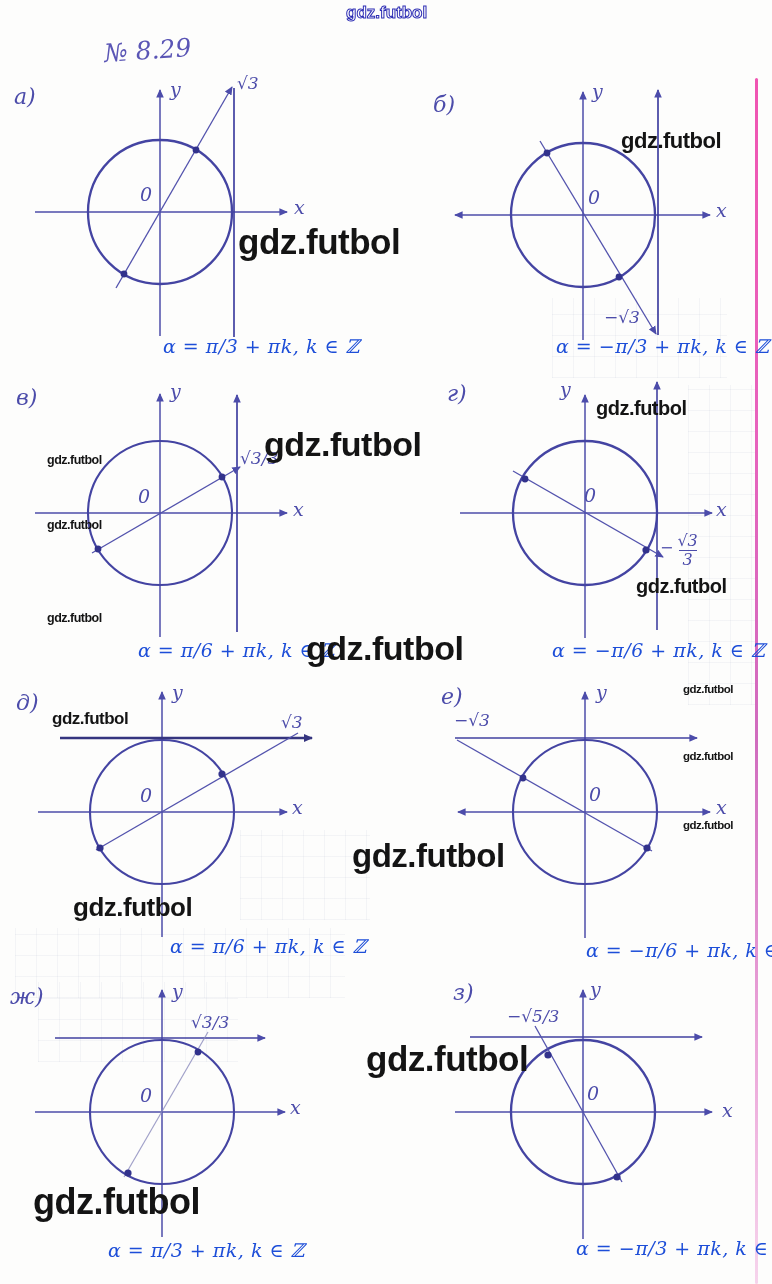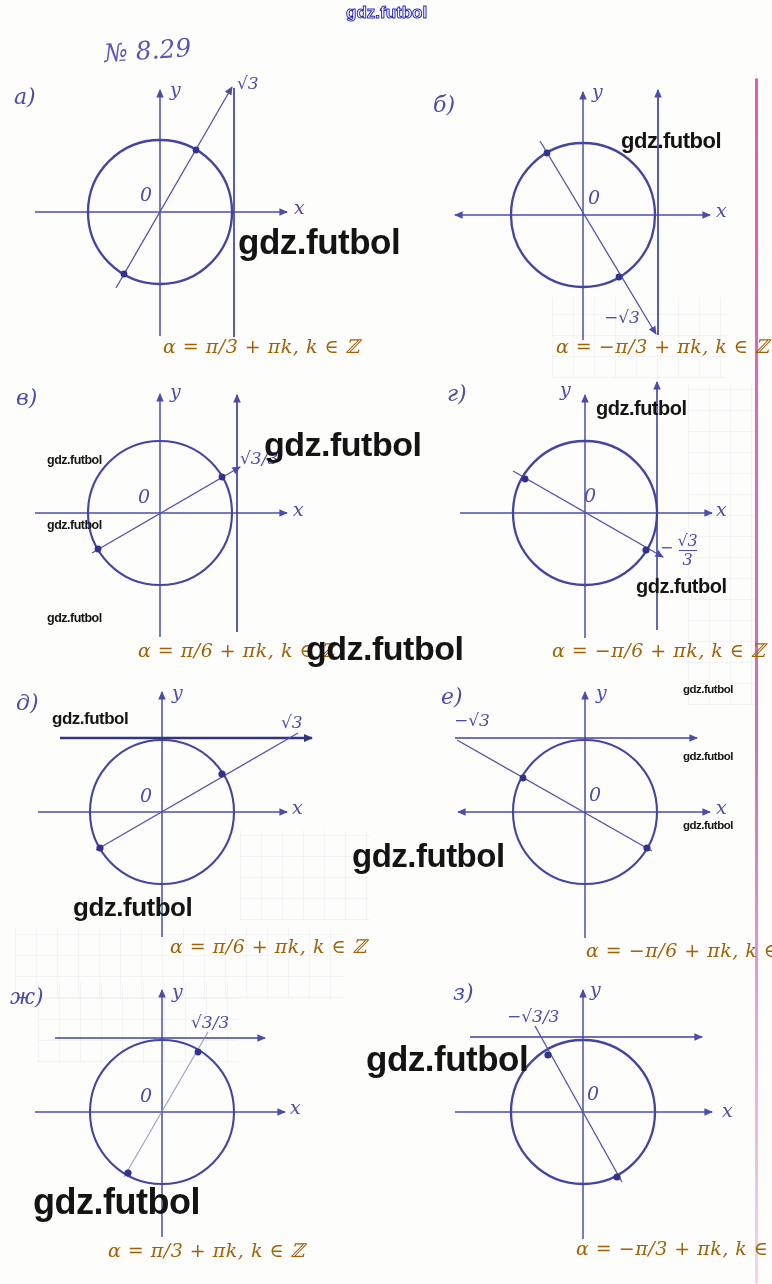--- a/index.html
+++ b/index.html
@@ -19,21 +19,21 @@
   
   .hw{
     position:absolute;color:#4c4caa;
     font-family:"DejaVu Serif",serif;font-style:italic;
     white-space:nowrap;line-height:1;
   }
   .hw-letter{font-size:22px;}
   .hw-axis{font-size:19px;}
   .hw-origin{font-size:19px;}
   .hw-val{font-size:17px;}
-  .hw-formula{font-size:19px;color:#a16207;letter-spacing:.5px;}
+  .hw-formula{font-size:19px;color:#1d4ed8;letter-spacing:.5px;}
   
   .wm{
     position:absolute;color:#141414;font-weight:600;white-space:nowrap;line-height:1;
     font-family:"Liberation Sans",sans-serif;letter-spacing:-0.5px;
   }
   
   #top-wm{
     position:absolute;left:346px;top:3px;font-size:17px;font-weight:700;
     color:transparent;-webkit-text-stroke:1px #2d2db4;
     font-family:"Liberation Sans",sans-serif;letter-spacing:0;
@@ -215,21 +215,21 @@
   <span class="hw hw-axis" style="left:172px;top:982px">y</span>
   <span class="hw hw-axis" style="left:290px;top:1098px">x</span>
   <span class="hw hw-origin" style="left:140px;top:1086px">0</span>
   <span class="hw hw-val" style="left:191px;top:1014px">√3/3</span>
   <span class="hw hw-formula" style="left:108px;top:1241px">α = π/3 + πk, k ∈ ℤ</span>
 
   <span class="hw hw-letter" style="left:453px;top:982px">з)</span>
   <span class="hw hw-axis" style="left:590px;top:980px">y</span>
   <span class="hw hw-axis" style="left:722px;top:1101px">x</span>
   <span class="hw hw-origin" style="left:587px;top:1084px">0</span>
-  <span class="hw hw-val" style="left:507px;top:1008px">−√3/3</span>
+  <span class="hw hw-val" style="left:507px;top:1008px">−√5/3</span>
   <span class="hw hw-formula" style="left:576px;top:1239px">α = −π/3 + πk, k ∈ ℤ</span>
 
   <span class="wm" style="left:238px;top:224px;font-size:35px">gdz.futbol</span>
   <span class="wm" style="left:621px;top:130px;font-size:22px">gdz.futbol</span>
   <span class="wm" style="left:264px;top:427px;font-size:34px">gdz.futbol</span>
   <span class="wm" style="left:47px;top:454px;font-size:12.5px">gdz.futbol</span>
   <span class="wm" style="left:47px;top:519px;font-size:12.5px">gdz.futbol</span>
   <span class="wm" style="left:47px;top:612px;font-size:12.5px">gdz.futbol</span>
   <span class="wm" style="left:306px;top:631px;font-size:34px">gdz.futbol</span>
   <span class="wm" style="left:596px;top:398px;font-size:20px">gdz.futbol</span>

